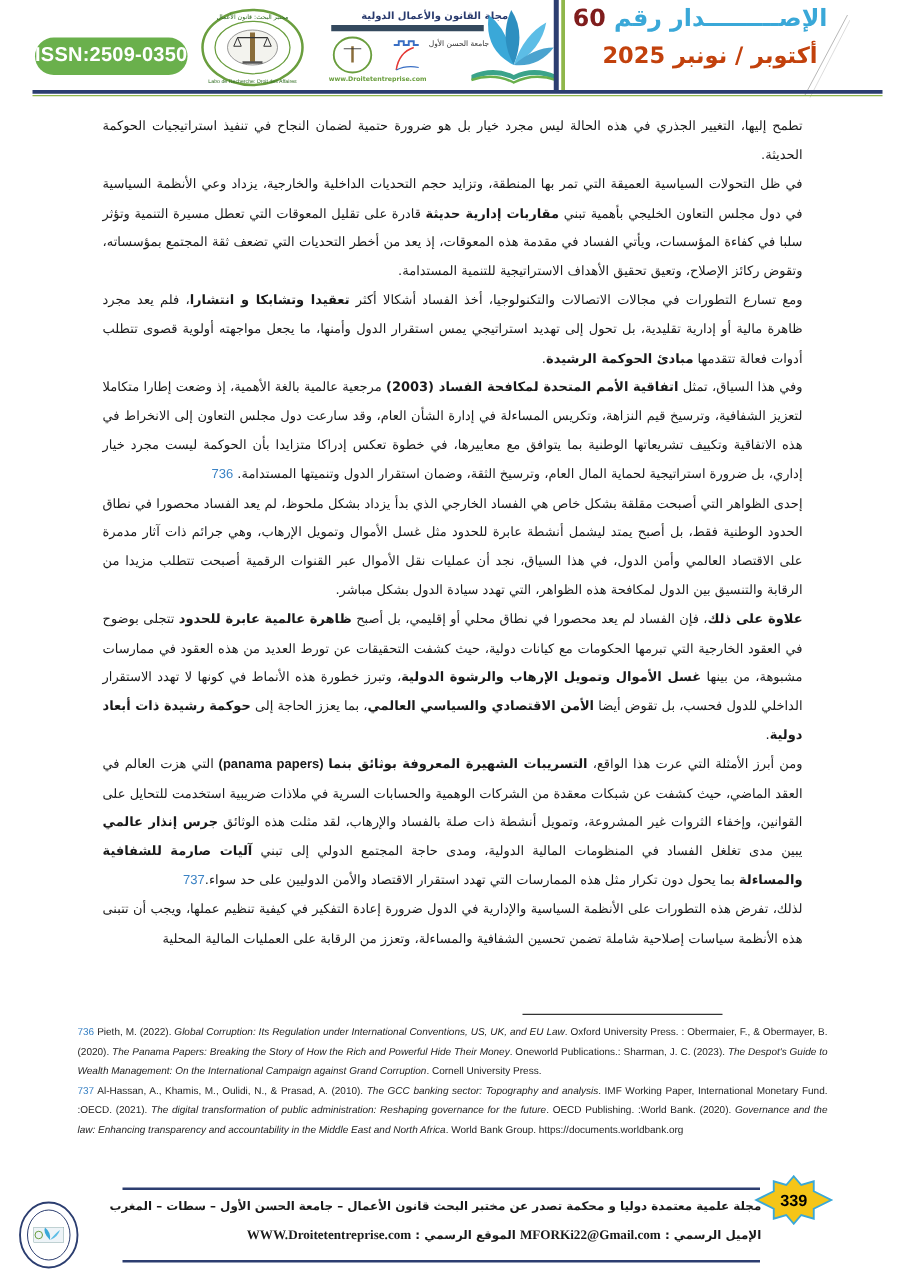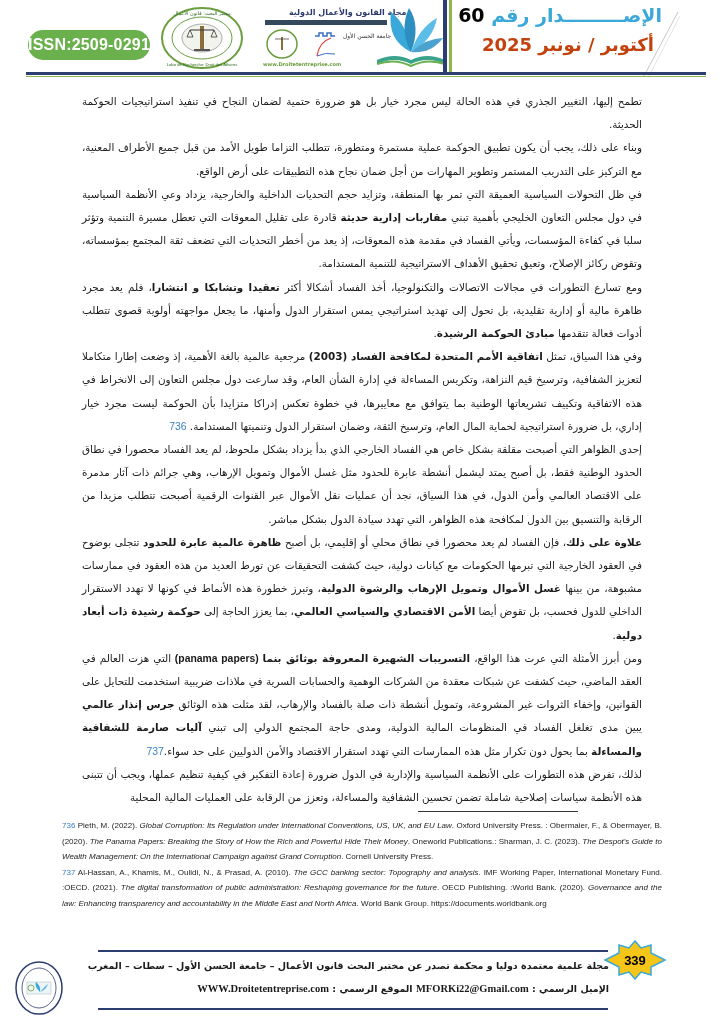--- a/index.html
+++ b/index.html
@@ -32,21 +32,21 @@
   .journal-logo .jl-univ {
     position: absolute; left: 88px; top: 28px; font-size: 6px; color: #333; direction: rtl; white-space: nowrap;
   }
   .header-vbar-1 { position: absolute; left: 443px; top: 0; width: 4px; height: 72px; background: #2c3e70; }
   .header-vbar-2 { position: absolute; left: 449px; top: 0; width: 3px; height: 72px; background: #8fb64a; }
   .issue-line {
     position: absolute; right: 62px; top: 4px; direction: rtl; white-space: nowrap;
     font-family: "DejaVu Sans", sans-serif; font-weight: bold; font-size: 19px;
   }
   .issue-line .issue-label { color: #3aa8d8; }
-  .issue-line .issue-num { color: #000000; }
+  .issue-line .issue-num { color: #7f1d1d; }
   .date-line {
     position: absolute; right: 70px; top: 34px; direction: rtl; white-space: nowrap;
     font-family: "DejaVu Sans", sans-serif; font-weight: bold; font-size: 18px; color: #c2410c;
   }
   .header-diag { position: absolute; left: 640px; top: 10px; width: 40px; height: 70px; }
   .header-rule { position: absolute; left: 26px; top: 72px; width: 680px; height: 3px; background: #2c3e70; }
   .header-rule-thin { position: absolute; left: 26px; top: 76px; width: 680px; height: 1px; background: #8fb64a; }
 
   
   .content {
@@ -87,21 +87,21 @@
     position: absolute; left: 0; top: 0; width: 64px; height: 40px;
     display: flex; align-items: center; justify-content: center;
     font-family: "Liberation Sans", sans-serif; font-weight: bold; font-size: 13px; color: #000000;
   }
   .footer-seal { position: absolute; left: 14px; top: 960px; width: 50px; height: 56px; }
 </style>
 </head>
 <body>
 
 <div class="header">
-  <div class="issn-badge">ISSN:2509-0291</div>
+  <div class="issn-badge">ISSN:2509-0350</div>
 
   <svg class="lab-seal" viewBox="0 0 84 64">
     <ellipse cx="42" cy="32" rx="40" ry="30" fill="#fff" stroke="#6a9e3e" stroke-width="2"></ellipse>
     <ellipse cx="42" cy="32" rx="30" ry="21" fill="none" stroke="#6a9e3e" stroke-width="1"></ellipse>
     <ellipse cx="42" cy="32" rx="20" ry="14" fill="#f3f3ee" stroke="#777" stroke-width="0.6"></ellipse>
     <rect x="40" y="20" width="4" height="24" fill="#8a6d3b"></rect>
     <line x1="30" y1="24" x2="54" y2="24" stroke="#333" stroke-width="1"></line>
     <path d="M27 31 L30 24 L33 31 Z" fill="none" stroke="#333" stroke-width="0.8"></path>
     <path d="M51 31 L54 24 L57 31 Z" fill="none" stroke="#333" stroke-width="0.8"></path>
     <rect x="34" y="43" width="16" height="2" fill="#555"></rect>
@@ -148,21 +148,20 @@
     <line x1="40" y1="6" x2="8" y2="68" stroke="#d0d0d0" stroke-width="0.6"></line>
   </svg>
 
   <div class="header-rule"></div>
   <div class="header-rule-thin"></div>
 </div>
 
 <div class="content">
   <p><span>تطمح إليها، التغيير الجذري في هذه الحالة ليس مجرد خيار بل هو ضرورة حتمية لضمان النجاح في تنفيذ استراتيجيات الحوكمة الحديثة.</span></p>
 
-  <p><span>وبناء على ذلك، يجب أن يكون تطبيق الحوكمة عملية مستمرة ومتطورة، تتطلب التزاما طويل الأمد من قبل جميع الأطراف المعنية، مع التركيز على التدريب المستمر وتطوير المهارات من أجل ضمان نجاح هذه التطبيقات على أرض الواقع.</span></p>
 
   <p><span>في ظل التحولات السياسية العميقة التي تمر بها المنطقة، وتزايد حجم التحديات الداخلية والخارجية، يزداد وعي الأنظمة السياسية في دول مجلس التعاون الخليجي بأهمية تبني </span><b>مقاربات إدارية حديثة</b><span> قادرة على تقليل المعوقات التي تعطل مسيرة التنمية وتؤثر سلبا في كفاءة المؤسسات، ويأتي الفساد في مقدمة هذه المعوقات، إذ يعد من أخطر التحديات التي تضعف ثقة المجتمع بمؤسساته، وتقوض ركائز الإصلاح، وتعيق تحقيق الأهداف الاستراتيجية للتنمية المستدامة.</span></p>
 
   <p><span>ومع تسارع التطورات في مجالات الاتصالات والتكنولوجيا، أخذ الفساد أشكالا أكثر </span><b>تعقيدا وتشابكا و انتشارا</b><span>، فلم يعد مجرد ظاهرة مالية أو إدارية تقليدية، بل تحول إلى تهديد استراتيجي يمس استقرار الدول وأمنها، ما يجعل مواجهته أولوية قصوى تتطلب أدوات فعالة تتقدمها </span><b>مبادئ الحوكمة الرشيدة</b><span>.</span></p>
 
   <p><span>وفي هذا السياق، تمثل </span><b>اتفاقية الأمم المتحدة لمكافحة الفساد (2003)</b><span> مرجعية عالمية بالغة الأهمية، إذ وضعت إطارا متكاملا لتعزيز الشفافية، وترسيخ قيم النزاهة، وتكريس المساءلة في إدارة الشأن العام، وقد سارعت دول مجلس التعاون إلى الانخراط في هذه الاتفاقية وتكييف تشريعاتها الوطنية بما يتوافق مع معاييرها، في خطوة تعكس إدراكا متزايدا بأن الحوكمة ليست مجرد خيار إداري، بل ضرورة استراتيجية لحماية المال العام، وترسيخ الثقة، وضمان استقرار الدول وتنميتها المستدامة.</span> <a class="fn-ref">736</a></p>
 
   <p><span>إحدى الظواهر التي أصبحت مقلقة بشكل خاص هي الفساد الخارجي الذي بدأ يزداد بشكل ملحوظ، لم يعد الفساد محصورا في نطاق الحدود الوطنية فقط، بل أصبح يمتد ليشمل أنشطة عابرة للحدود مثل غسل الأموال وتمويل الإرهاب، وهي جرائم ذات آثار مدمرة على الاقتصاد العالمي وأمن الدول، في هذا السياق، نجد أن عمليات نقل الأموال عبر القنوات الرقمية أصبحت تتطلب مزيدا من الرقابة والتنسيق بين الدول لمكافحة هذه الظواهر، التي تهدد سيادة الدول بشكل مباشر.</span></p>
 
   <p><b>علاوة على ذلك</b><span>، فإن الفساد لم يعد محصورا في نطاق محلي أو إقليمي، بل أصبح </span><b>ظاهرة عالمية عابرة للحدود</b><span> تتجلى بوضوح في العقود الخارجية التي تبرمها الحكومات مع كيانات دولية، حيث كشفت التحقيقات عن تورط العديد من هذه العقود في ممارسات مشبوهة، من بينها </span><b>غسل الأموال وتمويل الإرهاب والرشوة الدولية</b><span>، وتبرز خطورة هذه الأنماط في كونها لا تهدد الاستقرار الداخلي للدول فحسب، بل تقوض أيضا </span><b>الأمن الاقتصادي والسياسي العالمي</b><span>، بما يعزز الحاجة إلى </span><b>حوكمة رشيدة ذات أبعاد دولية</b><span>.</span></p>

